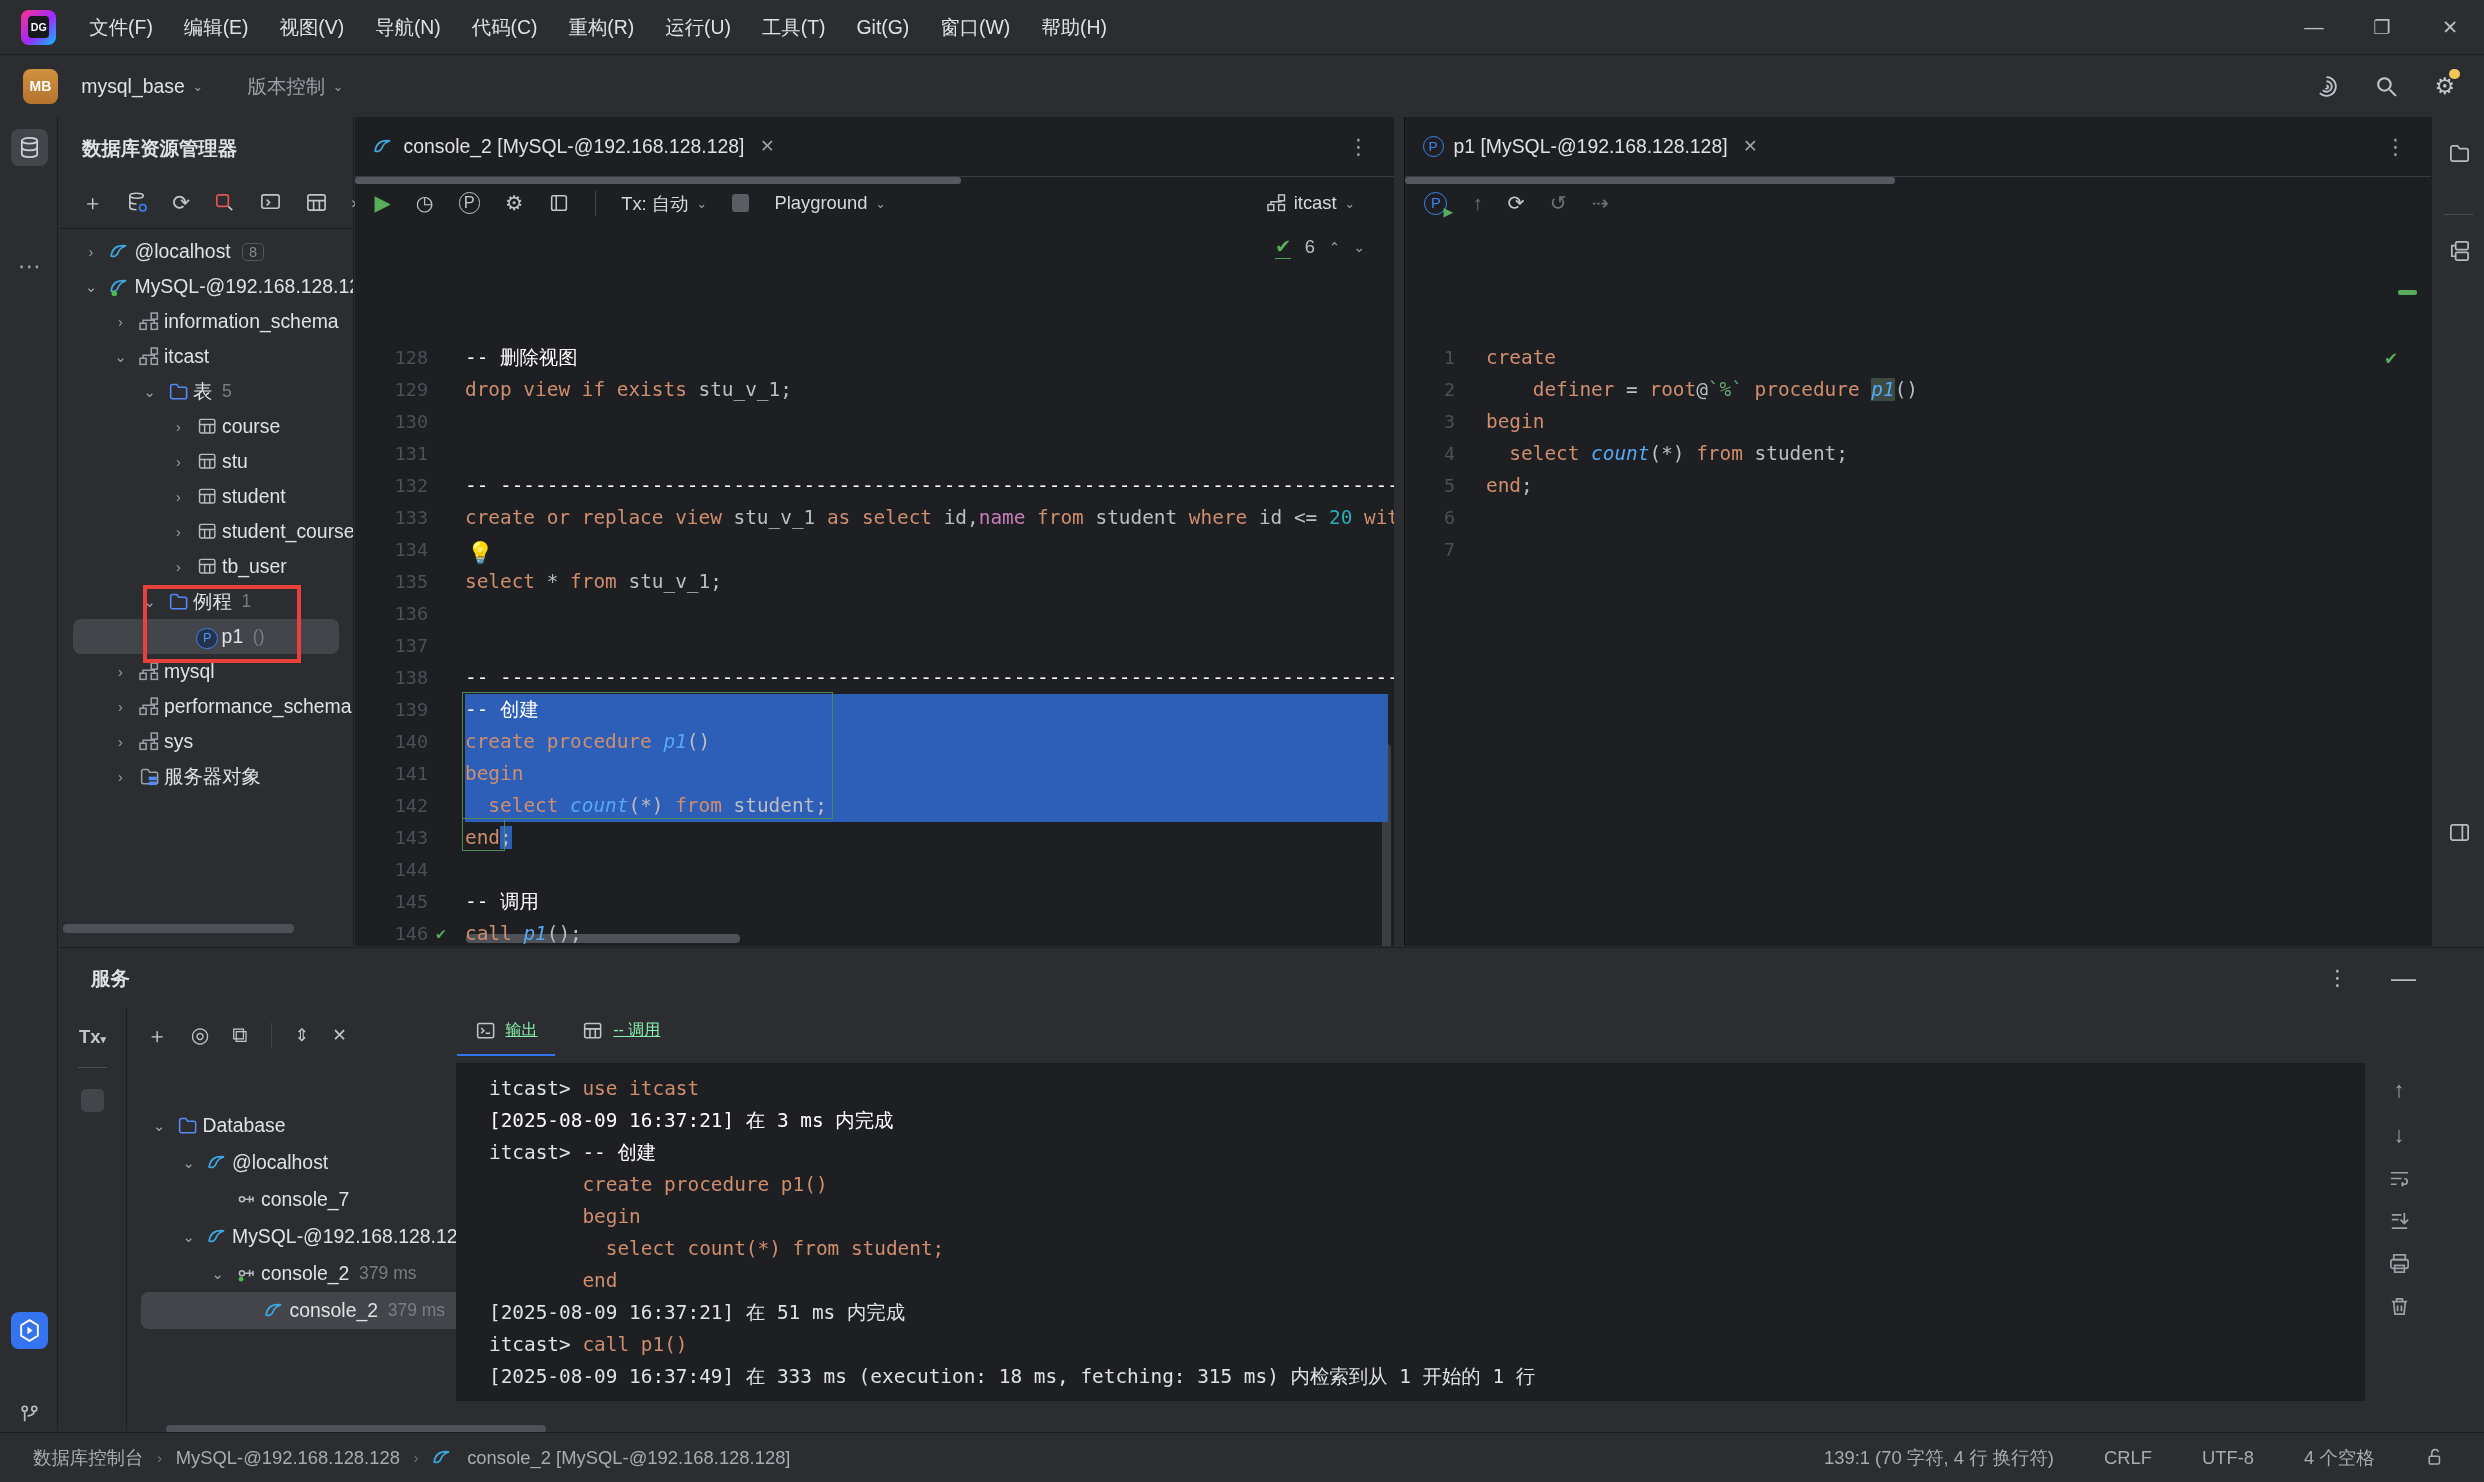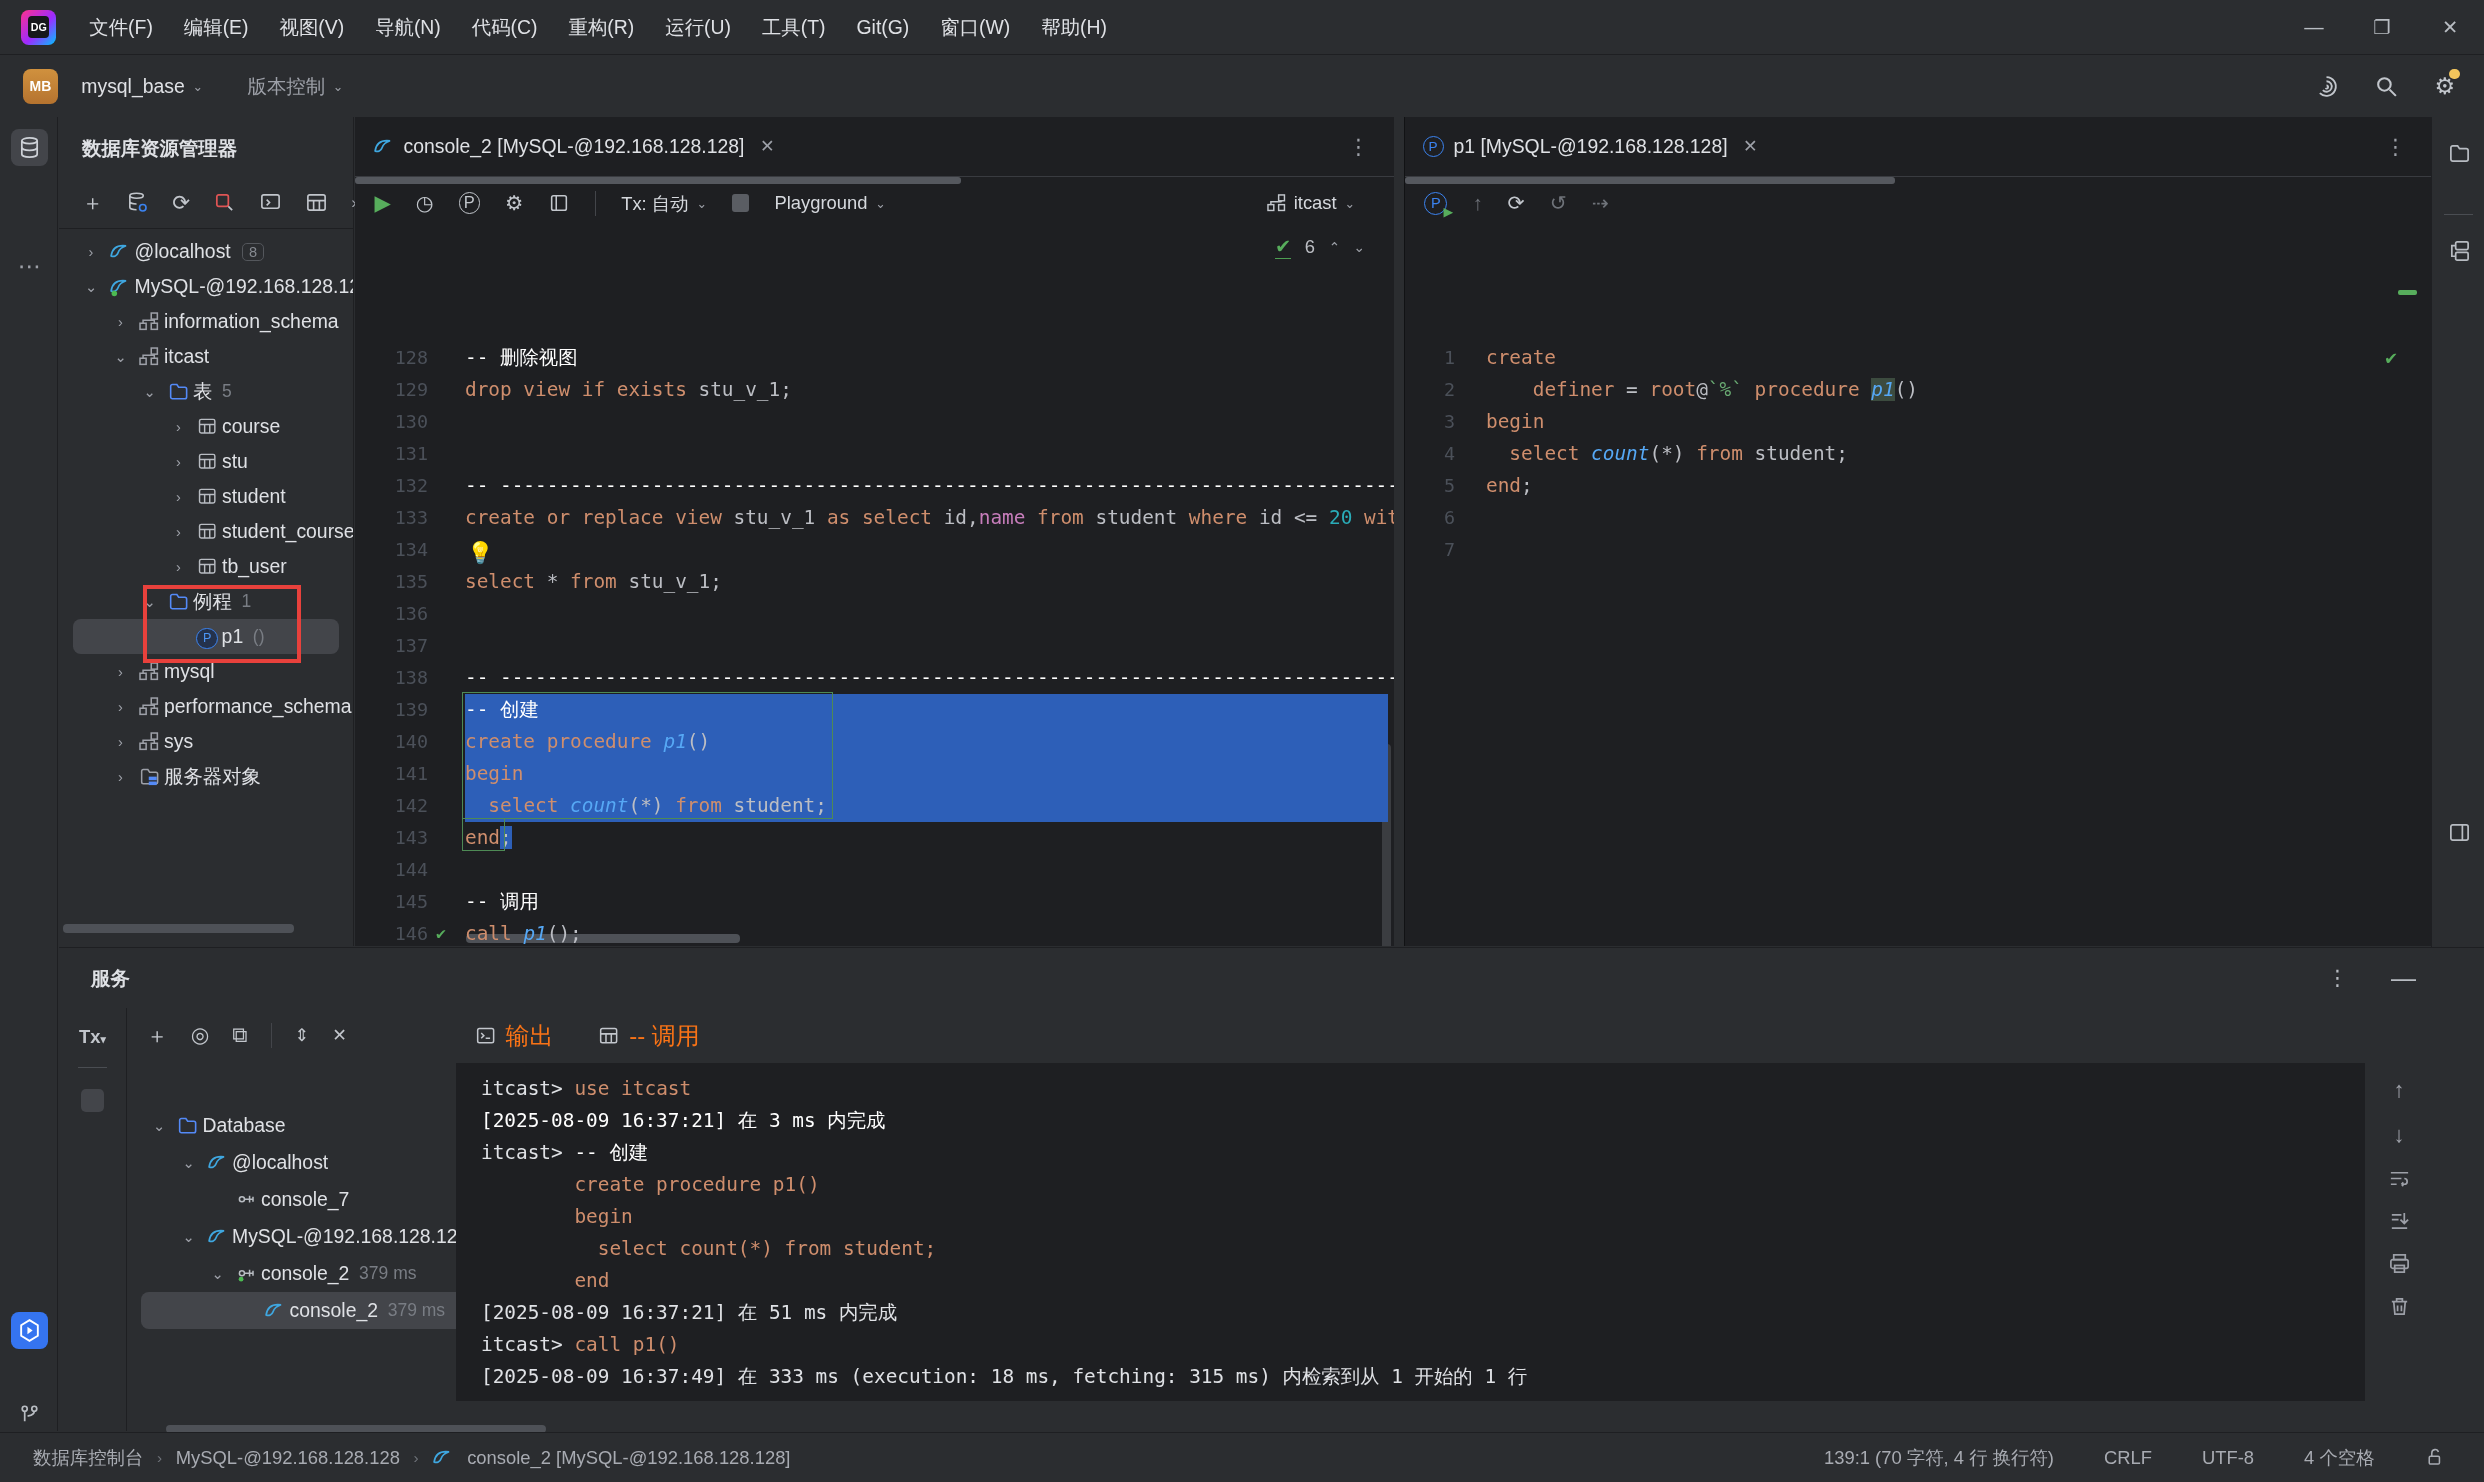--- a/index.html
+++ b/index.html
@@ -83,25 +83,25 @@
   .svc-head{display:flex;align-items:center;height:60px;}
   .svc-title{font-size:19.4px;font-weight:bold;padding-left:32px;}
   .svc-head-right{margin-left:auto;display:flex;gap:43px;margin-right:68px;color:#b8bcc2;font-size:21.3px;align-items:center;}
   .svc-leftcol{position:absolute;left:0;top:60px;width:68px;height:423px;border-right:1px solid #1e1f22;
                display:flex;flex-direction:column;align-items:center;padding-top:17.5px;color:#c2c6cc;}
   .svc-toolbar{position:absolute;left:68px;top:60px;width:330px;height:54px;display:flex;align-items:center;gap:23px;
                padding-left:19.4px;color:#c2c6cc;font-size:21.3px;}
   .svc-tree{position:absolute;left:68px;top:159px;width:388px;}
   .svc-tree .trow{height:37px;}
   .svc-tabs{position:absolute;left:398px;top:60px;height:54px;display:flex;align-items:flex-start;gap:9.7px;}
-  .svc-tab{display:flex;align-items:center;gap:9.7px;font-size:24px;color:#f97316;padding:11.6px 17.5px 13.6px;border-bottom:2.9px solid transparent;}
+  .svc-tab{display:flex;align-items:center;gap:9.7px;font-size:16px;color:#86efac;padding:11.6px 17.5px 13.6px;border-bottom:2.9px solid transparent;text-decoration:underline;}
   .svc-tab.active{border-bottom-color:#3574f0;}
   .console{position:absolute;left:397px;top:115px;width:1909px;height:338px;background:#1e1f22;
            font-family:"DejaVu Sans Mono",monospace;font-size:19.4px;padding:9.7px 0 0 25px;}
-  .console .oline{height:32px;line-height:32px;white-space:pre;}
+  .console .oline{height:32px;line-height:32px;white-space:pre;margin-left:8px;}
   .console-icons{position:absolute;left:2306px;top:115px;width:68px;display:flex;flex-direction:column;align-items:center;
                  gap:19.4px;padding-top:13.6px;color:#9da0a8;font-size:22px;}
   
   .statusbar{left:0;top:1432px;width:2484px;height:50px;background:#2b2d30;border-top:1px solid #1e1f22;
              display:flex;align-items:center;font-size:18.4px;color:#a8abb2;}
   .crumb{display:flex;align-items:center;gap:13.6px;margin-left:33px;}
   .crumb .sep{color:#6f737a;font-size:15.5px;}
   .sb-right{margin-left:auto;display:flex;align-items:center;gap:50px;margin-right:39px;}
   svg.ic{display:block;}
 </style>

